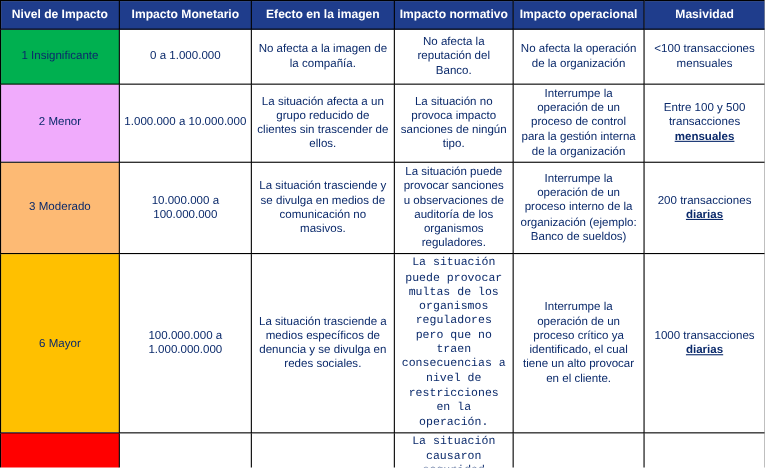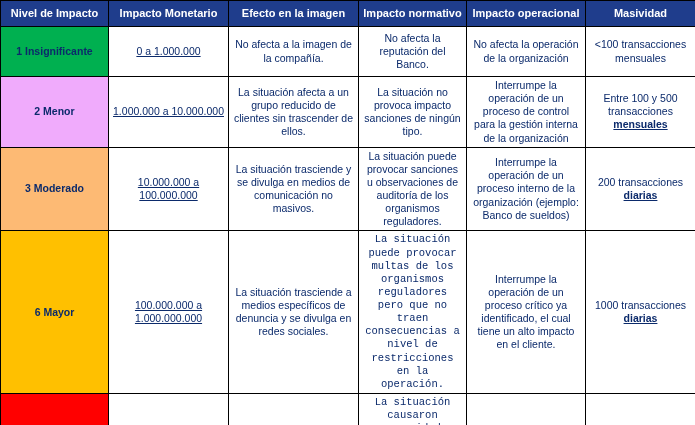--- a/index.html
+++ b/index.html
@@ -43,31 +43,31 @@
     text-align: center;
     vertical-align: middle;
     padding: 2px 4px;
     line-height: 1.25;
     overflow: hidden;
   }
   td.level {
     text-align: left;
     vertical-align: top;
     font-size: 10.5px;
-    font-weight: bold;
+    font-weight: normal;
     color: #0b2a6b;
     padding: 2px 3px;
   }
   .lvl-1 { background: #00b050; }
   .lvl-2 { background: #f0abfc; }
   .lvl-3 { background: #fdba74; }
   .lvl-4 { background: #ffc000; }
   .lvl-5 { background: #ff0000; }
 
-  td.money { font-size: 10.5px; text-decoration: underline; }
+  td.money { font-size: 10.5px; }
   td.mass { font-size: 10.5px; }
   td.mass u { text-decoration: underline; font-weight: bold; }
 
   tr.r1 { height: 50px; }
   tr.r2 { height: 68px; }
   tr.r3 { height: 72px; }
   tr.r4 { height: 84px; }
   tr.r5 { height: 126px; }
   tr.hdr { height: 26px; }
 
@@ -130,21 +130,21 @@
       <td class="mass">
         <span>200 transacciones</span>
         <u>diarias</u>
       </td>
     </tr>
     <tr class="r4">
       <td class="level lvl-4">6 Mayor</td>
       <td class="money">100.000.000 a 1.000.000.000</td>
       <td>La situación trasciende a medios específicos de denuncia y se divulga en redes sociales.</td>
       <td class="clip-cell">La situación puede provocar multas de los organismos reguladores pero que no traen consecuencias a nivel de restricciones en la operación.</td>
-      <td>Interrumpe la operación de un proceso crítico ya identificado, el cual tiene un alto impacto en el cliente.</td>
+      <td>Interrumpe la operación de un proceso crítico ya identificado, el cual tiene un alto provocar en el cliente.</td>
       <td class="mass">
         <span>1000 transacciones</span>
         <u>diarias</u>
       </td>
     </tr>
     <tr class="r5">
       <td class="level lvl-5">5 Catastrófico</td>
       <td class="money">mas de 1.000.000.000</td>
       <td>La situación trasciende y se divulga en medios de comunicación masivos y redes sociales.</td>
       <td class="clip-cell">La situación causaron seguridad obligarát al pronunciamiento público de los organismos reguladores, otras entidades del mercado o stakeholders de la industria. Podría traer como consecuencia restricciones en la operación.</td>

